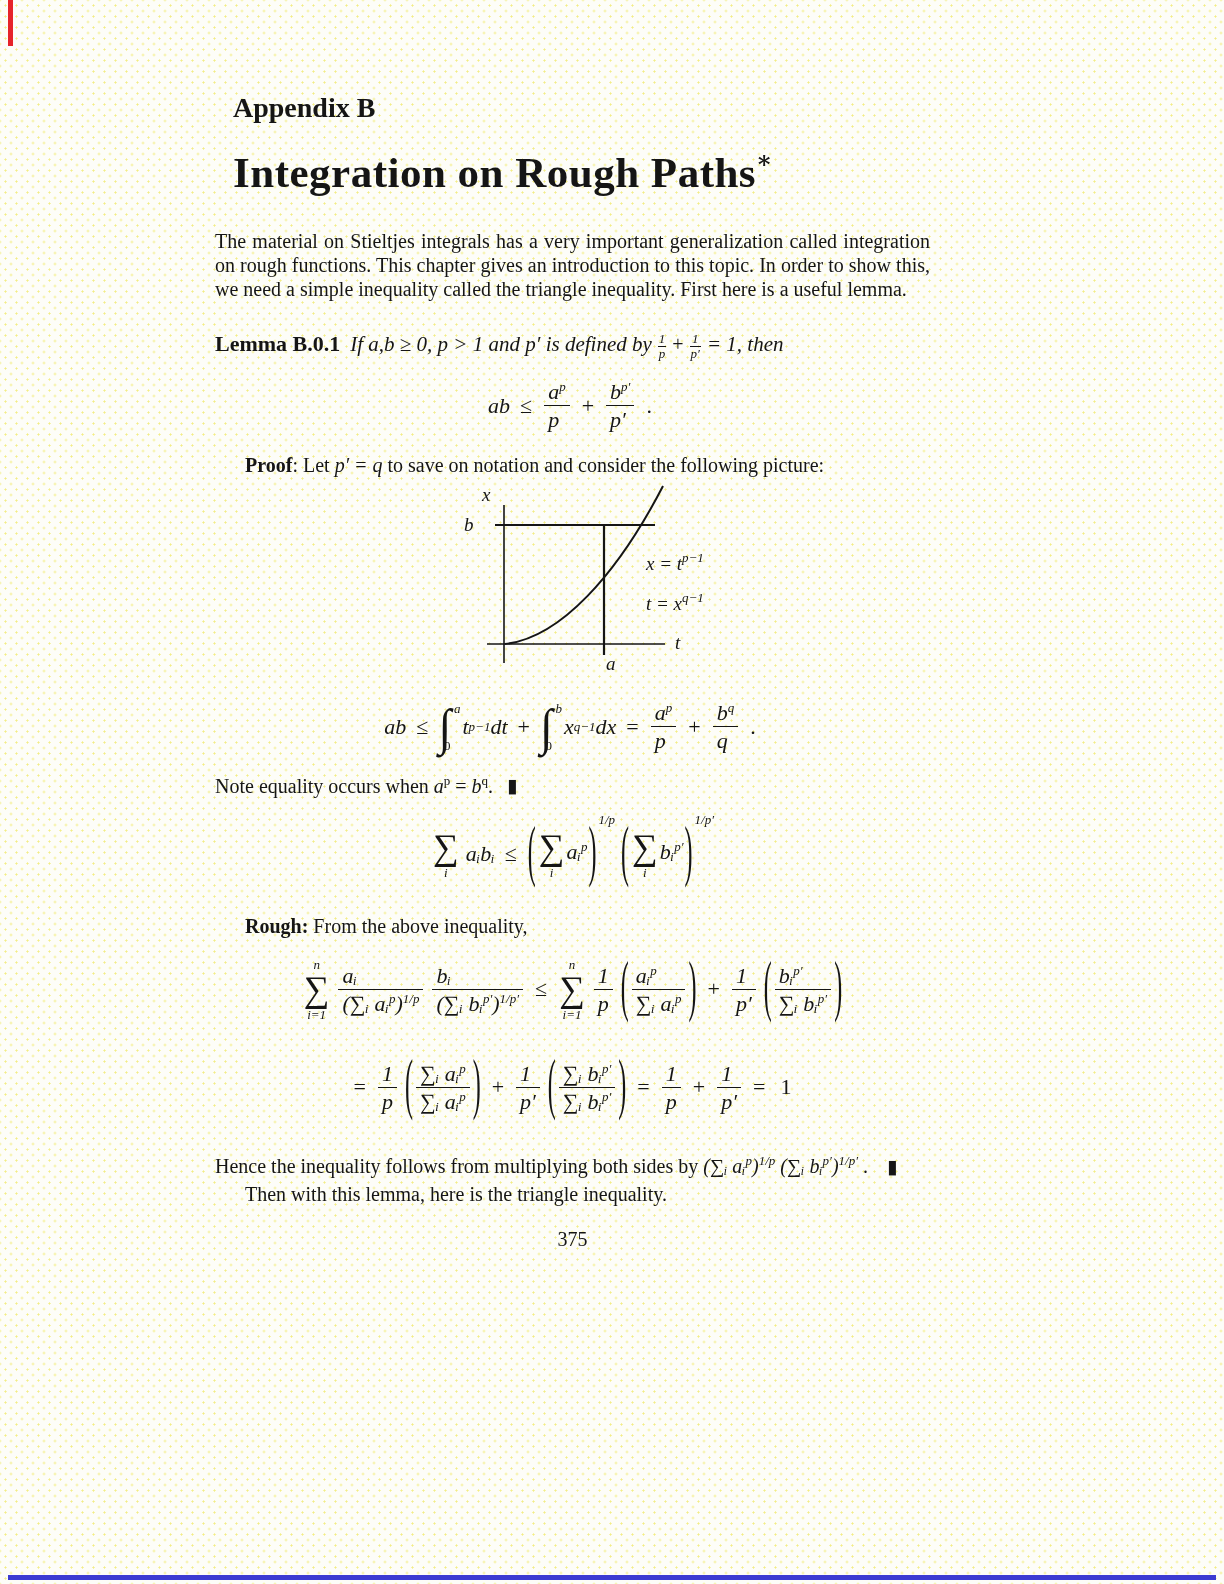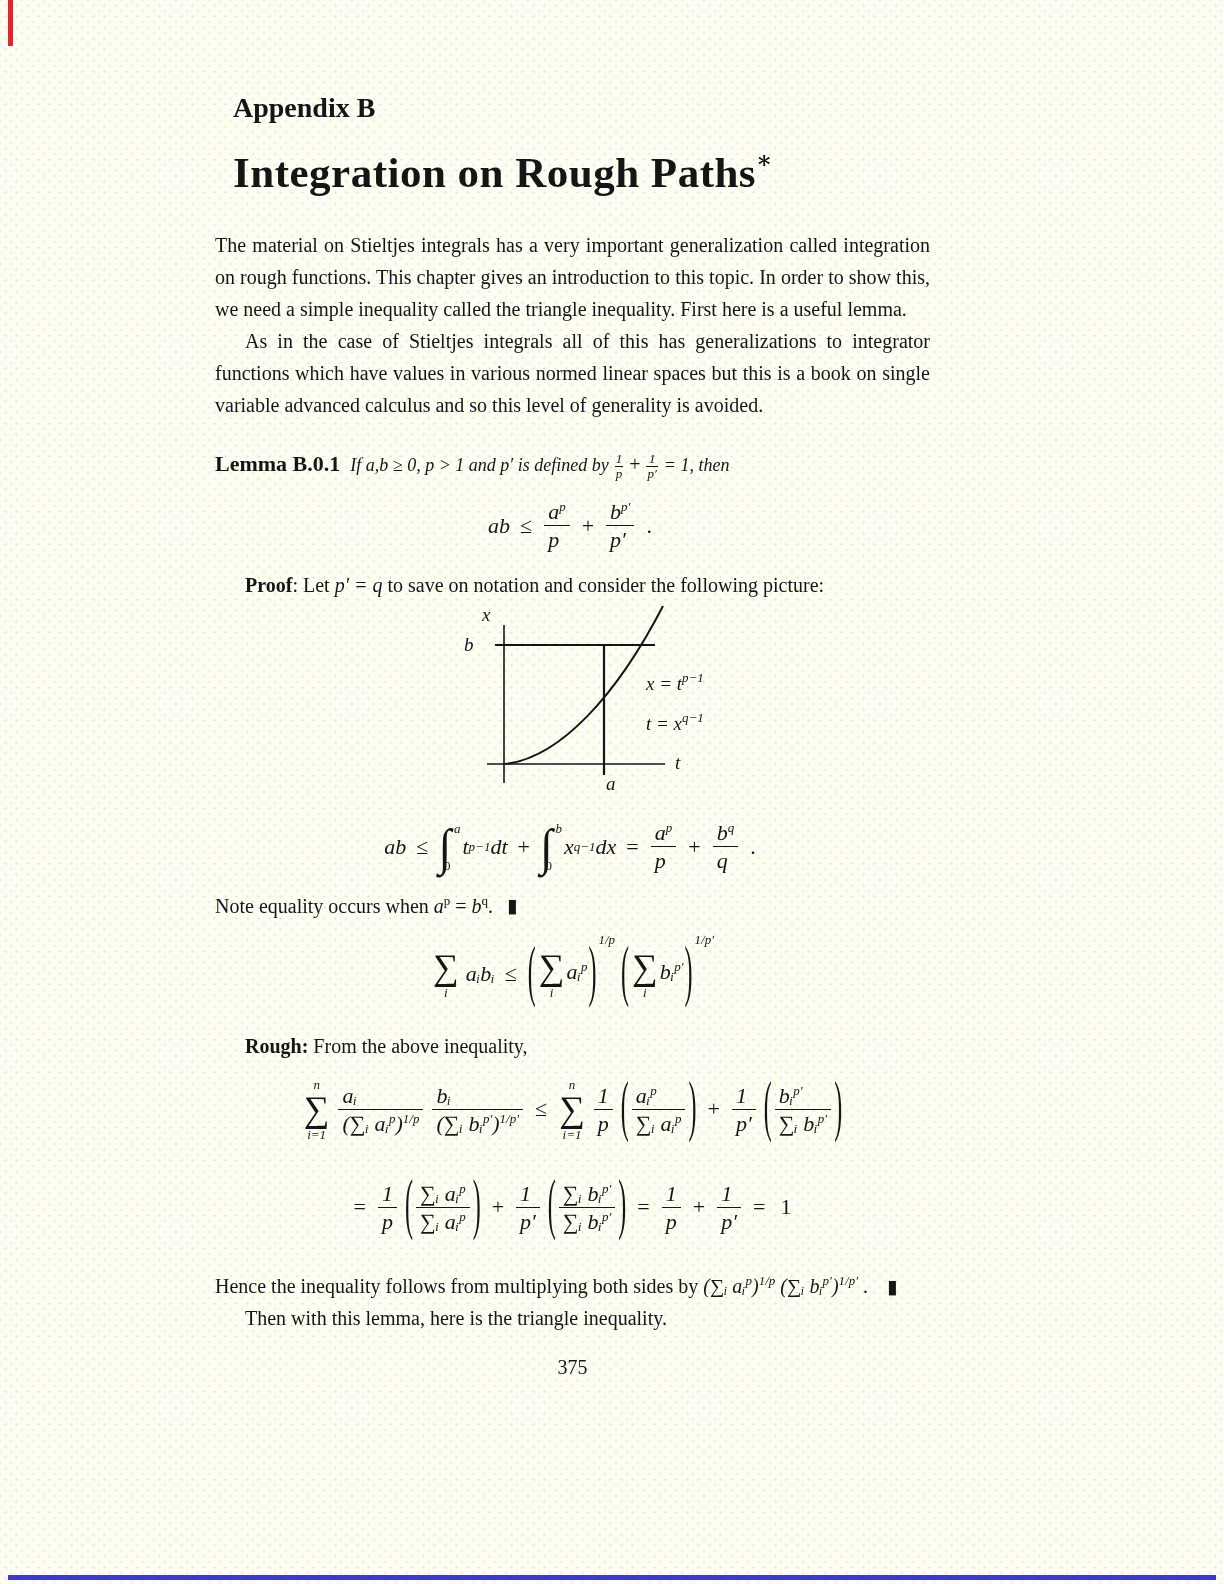--- a/index.html
+++ b/index.html
@@ -18,27 +18,27 @@
   }
   .red-mark{position:absolute;left:8px;top:0;width:5px;height:46px;background:#e62329;}
   .blue-rule{position:absolute;left:8px;right:8px;bottom:4px;height:5px;background:#3b3bd2;}
 
   .content{position:absolute;left:215px;top:0;width:715px;}
 
   .appendix{font-size:28px;font-weight:bold;margin:92px 0 0 18px;}
   .title{font-size:43px;font-weight:bold;margin:24px 0 0 18px;letter-spacing:0.5px;}
   .title sup{font-size:24px;position:relative;top:-4px;}
 
-  p{margin:0;font-size:20px;line-height:32px;text-align:justify;}
+  p{margin:0;font-size:20px;line-height:24px;text-align:justify;}
   .para1{margin-top:32px;}
   .ind{text-indent:30px;}
 
   .lemma{margin-top:30px;font-size:20px;line-height:26px;}
   .lemma b{font-size:22px;font-style:normal;}
-  .lemma i{font-size:18px;}
+  .lemma i{font-size:21px;}
 
   
   .ifrac{display:inline-block;text-align:center;vertical-align:-7px;font-size:13px;line-height:1.05;font-style:italic;margin:0 1px;}
   .ifrac .n,.ifrac .d{display:block;padding:0 1px;}
   .ifrac .d{border-top:1px solid #151515;}
 
   
   .eq{display:flex;justify-content:center;align-items:center;font-size:22px;font-style:italic;gap:5px;}
   .eq .mo{font-style:normal;margin:0 5px;}
   .eq sup{font-size:13px;}
@@ -91,21 +91,20 @@
   <div class="red-mark"></div>
   <div class="blue-rule"></div>
 
   <div class="content">
 
     <div class="appendix">Appendix B</div>
 
     <div class="title"><span>Integration on Rough Paths</span><sup>∗</sup></div>
 
     <p class="para1">The material on Stieltjes integrals has a very important generalization called integration on rough functions. This chapter gives an introduction to this topic. In order to show this, we need a simple inequality called the triangle inequality. First here is a useful lemma.</p>
-    <p class="ind">As in the case of Stieltjes integrals all of this has generalizations to integrator functions which have values in various normed linear spaces but this is a book on single variable advanced calculus and so this level of generality is avoided.</p>
 
     <div class="lemma">
       <b>Lemma B.0.1</b>&nbsp;
       <i>If a,b ≥ 0, p &gt; 1 and p′ is defined by</i>
       <span class="ifrac"><span class="n">1</span><span class="d">p</span></span>
       <span>+</span>
       <span class="ifrac"><span class="n">1</span><span class="d">p′</span></span>
       <i>= 1, then</i>
     </div>
 

